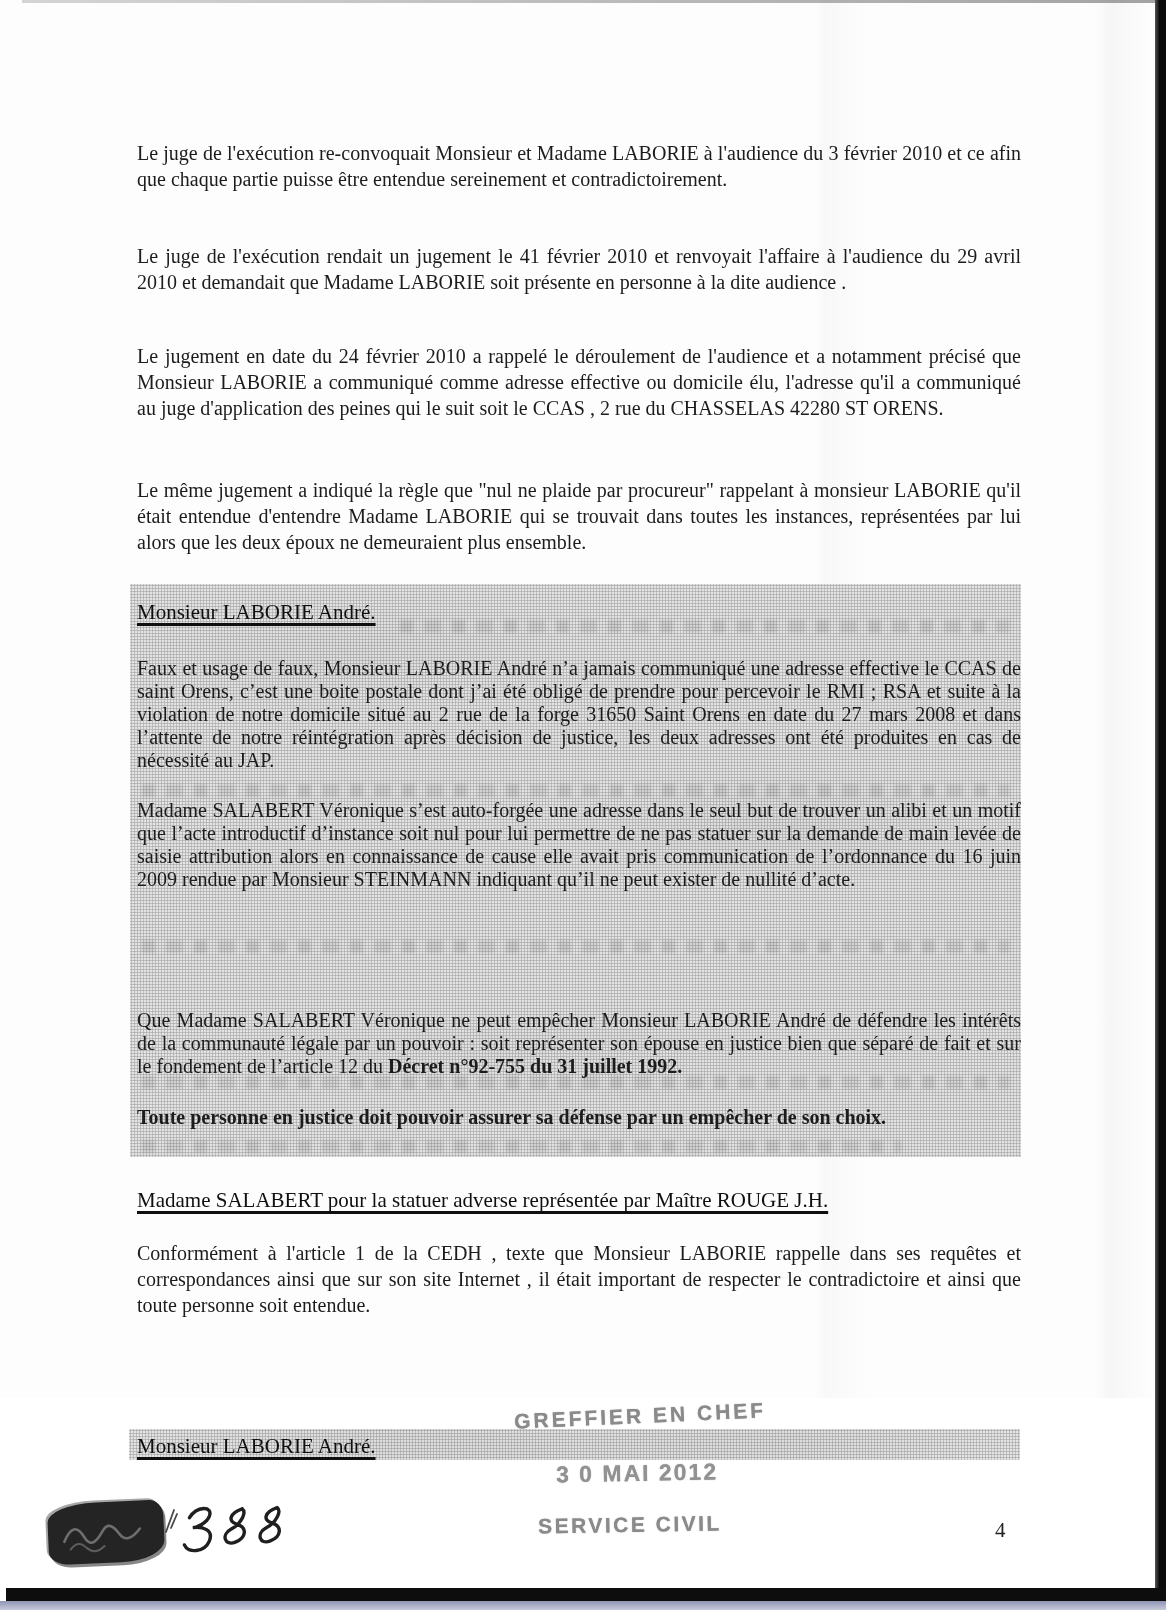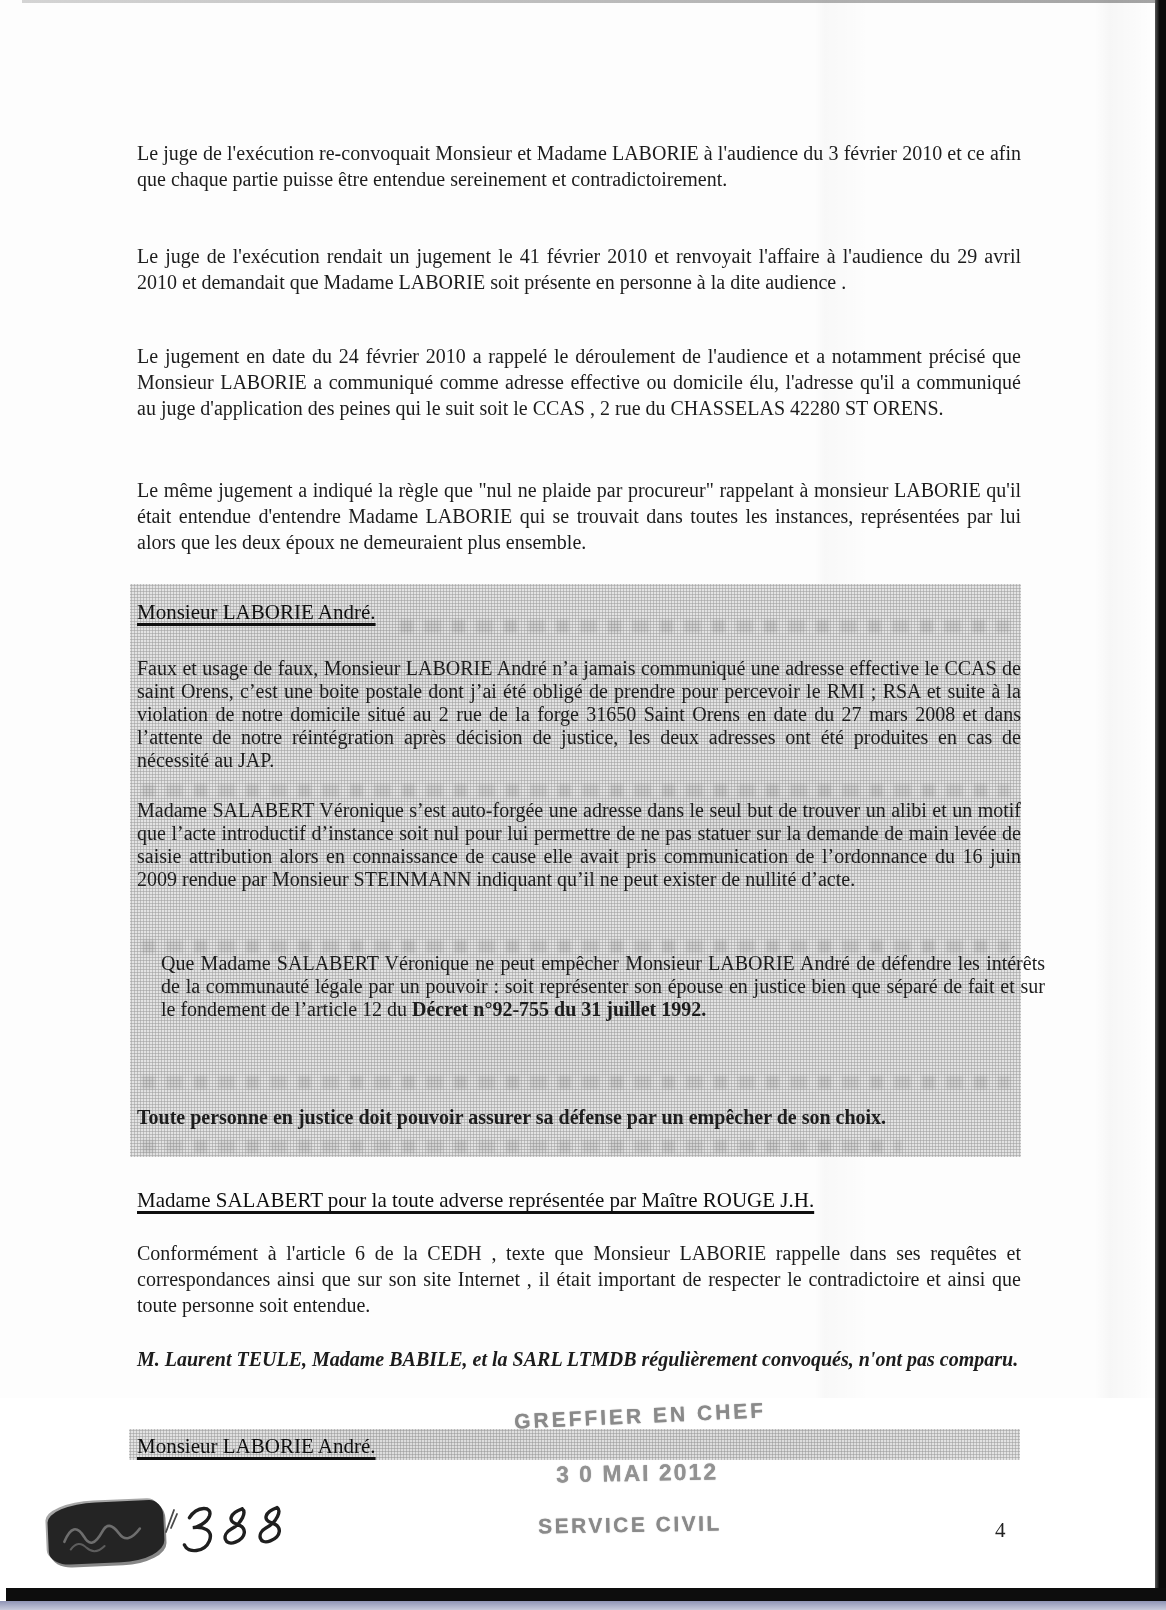--- a/index.html
+++ b/index.html
@@ -105,27 +105,26 @@
 
   <p class="txt" style="top:140px;">Le juge de l'exécution re-convoquait Monsieur et Madame LABORIE à l'audience du 3 février 2010 et ce afin que chaque partie puisse être entendue sereinement et contradictoirement.</p>
   <p class="txt" style="top:243px;">Le juge de l'exécution rendait un jugement le 41 février 2010 et renvoyait l'affaire à l'audience du 29 avril 2010 et demandait que Madame LABORIE soit présente en personne à la dite audience .</p>
   <p class="txt" style="top:343px;">Le jugement en date du 24 février 2010 a rappelé le déroulement de l'audience et a notamment précisé que Monsieur LABORIE a communiqué comme adresse effective ou domicile élu, l'adresse qu'il a communiqué au juge d'application des peines qui le suit soit le CCAS , 2 rue du CHASSELAS 42280 ST ORENS.</p>
   <p class="txt" style="top:477px;">Le même jugement a indiqué la règle que "nul ne plaide par procureur" rappelant à monsieur LABORIE qu'il était entendue d'entendre Madame LABORIE qui se trouvait dans toutes les instances, représentées par lui alors que les deux époux ne demeuraient plus ensemble.</p>
 
   <h3 class="heading" style="top:600px;">Monsieur LABORIE André.</h3>
 
   <p class="txt block-txt" style="top:657px;">Faux et usage de faux, Monsieur LABORIE André n’a jamais communiqué une adresse effective le CCAS de saint Orens, c’est une boite postale dont j’ai été obligé de prendre pour percevoir le RMI ; RSA et suite à la violation de notre domicile situé au 2 rue de la forge 31650 Saint Orens en date du 27 mars 2008 et dans l’attente de notre réintégration après décision de justice, les deux adresses ont été produites en cas de nécessité au JAP.</p>
   <p class="txt block-txt" style="top:799px;">Madame SALABERT Véronique s’est auto-forgée une adresse dans le seul but de trouver un alibi et un motif que l’acte introductif d’instance soit nul pour lui permettre de ne pas statuer sur la demande de main levée de saisie attribution alors en connaissance de cause elle avait pris communication de l’ordonnance du 16 juin 2009 rendue par Monsieur STEINMANN indiquant qu’il ne peut exister de nullité d’acte.</p>
-  <p class="txt block-txt" style="top:952px;padding-left:24px;"><span>Que Madame SALABERT Véronique ne peut empêcher Monsieur LABORIE André de défendre les intérêts de la communauté légale par un pouvoir : soit représenter son épouse en justice bien  que séparé de fait et sur le fondement de l’article 12 du </span><b class="bold">Décret n°92-755 du 31 juillet 1992.</b></p>
+  <p class="txt block-txt" style="top:1009px;"><span>Que Madame SALABERT Véronique ne peut empêcher Monsieur LABORIE André de défendre les intérêts de la communauté légale par un pouvoir : soit représenter son épouse en justice bien  que séparé de fait et sur le fondement de l’article 12 du </span><b class="bold">Décret n°92-755 du 31 juillet 1992.</b></p>
   <p class="txt block-txt bold" style="top:1106px;">Toute personne en justice doit pouvoir assurer sa défense par un empêcher de son choix.</p>
 
-  <h3 class="heading" style="top:1188px;">Madame SALABERT pour la toute adverse représentée par Maître ROUGE J.H.</h3>
+  <h3 class="heading" style="top:1188px;">Madame SALABERT pour la statuer adverse représentée par Maître ROUGE J.H.</h3>
 
-  <p class="txt" style="top:1240px;">Conformément à l'article 6 de la CEDH , texte que Monsieur LABORIE rappelle dans ses requêtes et correspondances ainsi que sur son site Internet , il était important de respecter le contradictoire et ainsi que toute personne soit entendue.</p>
-  <p class="txt bolditalic" style="top:1346px;">M. Laurent TEULE, Madame BABILE, et la SARL LTMDB régulièrement convoqués, n'ont pas comparu.</p>
+  <p class="txt" style="top:1240px;">Conformément à l'article 1 de la CEDH , texte que Monsieur LABORIE rappelle dans ses requêtes et correspondances ainsi que sur son site Internet , il était important de respecter le contradictoire et ainsi que toute personne soit entendue.</p>
 
   <h3 class="heading" style="top:1434px;">Monsieur LABORIE André.</h3>
 
   <div class="stamp stamp-1">GREFFIER EN CHEF</div>
   <div class="stamp stamp-2">3 0 MAI 2012</div>
   <div class="stamp stamp-3">SERVICE CIVIL</div>
 
   <div class="redaction">
     <svg width="116" height="61" viewBox="0 0 116 61">
       <path d="M16 38 Q26 16 36 34 Q43 48 54 30 Q61 17 71 32 Q79 44 92 28" fill="none" stroke="#6e6e6e" stroke-width="2.6" stroke-linecap="round"></path>

